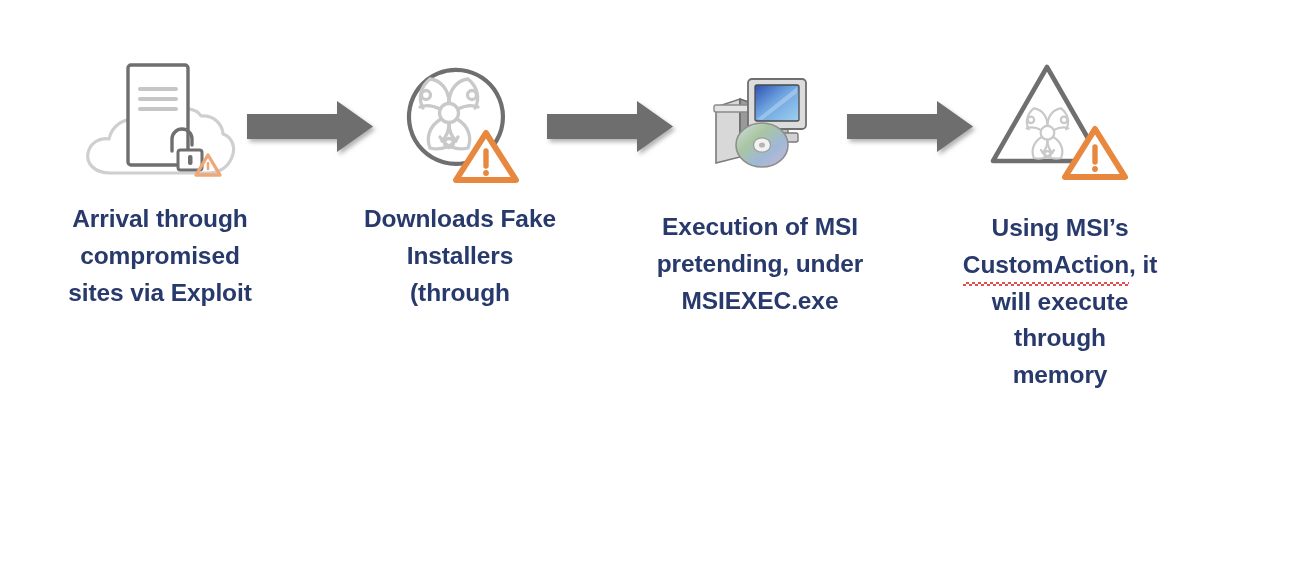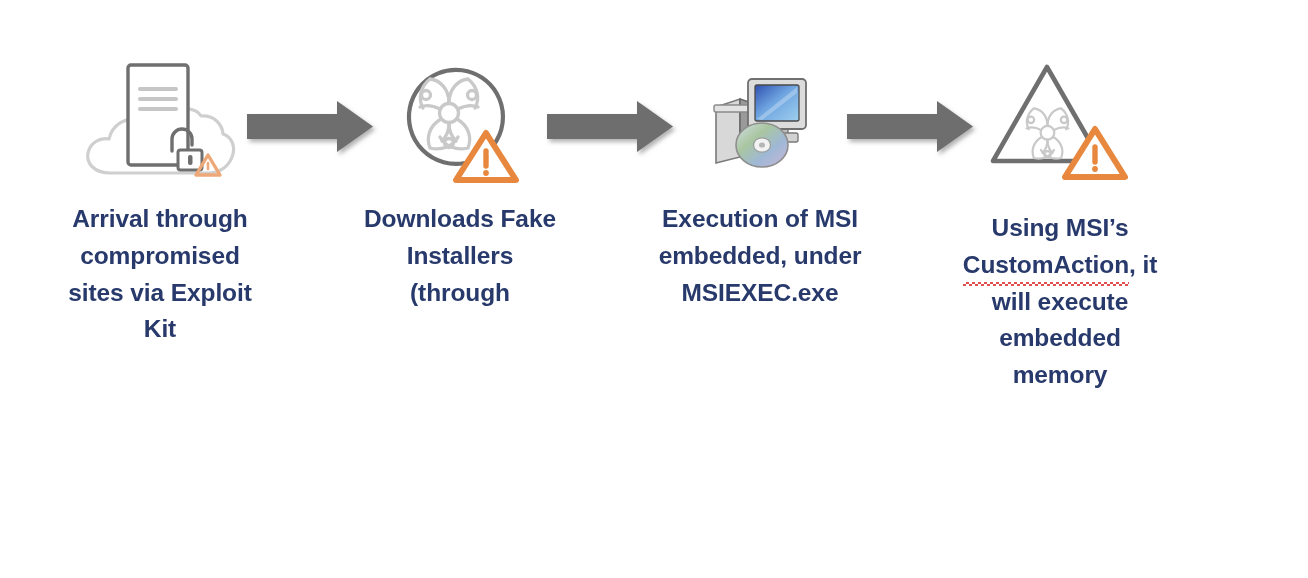--- a/index.html
+++ b/index.html
@@ -28,21 +28,21 @@
   .stage {
     position: absolute;
     top: 46px;
     width: 250px;
     display: flex;
     flex-direction: column;
     align-items: center;
   }
   .stage-1 { left: 35px; }
   .stage-2 { left: 335px; align-items: center; }
-  .stage-3 { left: 635px; }
+  .stage-3 { left: 635px; gap: 8px; }
   .stage-4 { left: 935px; gap: 9px; }
 
   .icon-slot {
     height: 150px;
     width: 250px;
     display: flex;
     align-items: center;
     justify-content: center;
   }
 
@@ -120,21 +120,20 @@
 
           <path d="M128 100 L140 120 L116 120 Z" fill="none" stroke="#eea877" stroke-width="3.4" stroke-linejoin="round"></path>
           <line x1="128" y1="108" x2="128" y2="114" stroke="#eea877" stroke-width="2.6" stroke-linecap="round"></line>
         </svg>
       </span>
     </div>
     <div class="stage-caption">
       <div>Arrival through</div>
       <div>compromised</div>
       <div>sites via Exploit</div>
-      <div>Kit</div>
     </div>
   </div>
 
   <div class="arrow arrow-1">
     <svg width="140" height="62" viewBox="0 0 140 62" xmlns="http://www.w3.org/2000/svg">
       <defs>
         <filter id="ashadow" x="-20%" y="-40%" width="160%" height="200%">
           <feDropShadow dx="2.5" dy="3" stdDeviation="2.2" flood-color="#9a9a9a" flood-opacity="0.75"></feDropShadow>
         </filter>
       </defs>
@@ -215,21 +214,21 @@
           <path d="M57 54 L97 22 L97 28 L62 55 Z" fill="#ffffff" opacity="0.28"></path>
 
           <ellipse cx="62" cy="80" rx="26" ry="22" fill="url(#discgrad)" stroke="#8e8e8e" stroke-width="1.6"></ellipse>
           <ellipse cx="62" cy="80" rx="8.5" ry="7.2" fill="#f2f2f2" stroke="#9a9a9a" stroke-width="1.2"></ellipse>
           <ellipse cx="62" cy="80" rx="3" ry="2.6" fill="#b5b5b5"></ellipse>
         </svg>
       </span>
     </div>
     <div class="stage-caption">
       <div>Execution of MSI</div>
-      <div>embedded, under</div>
+      <div>pretending, under</div>
       <div>MSIEXEC.exe</div>
     </div>
   </div>
 
   <div class="arrow arrow-3">
     <svg width="140" height="62" viewBox="0 0 140 62" xmlns="http://www.w3.org/2000/svg">
       <path d="M2 15 L92 15 L92 2 L128 27.5 L92 53 L92 40 L2 40 Z" fill="#6e6e6e" filter="url(#ashadow)"></path>
     </svg>
   </div>
 
@@ -258,18 +257,18 @@
           <path d="M110 74 L140 122 L80 122 Z" fill="#ffffff" stroke="#e8883f" stroke-width="6" stroke-linejoin="round"></path>
           <line x1="110" y1="92" x2="110" y2="107" stroke="#e8883f" stroke-width="5.4" stroke-linecap="round"></line>
           <circle cx="110" cy="114" r="2.9" fill="#e8883f"></circle>
         </svg>
       </span>
     </div>
     <div class="stage-caption">
       <div>Using MSI’s</div>
       <div><span class="squiggle">CustomAction</span><span>, it</span></div>
       <div>will execute</div>
-      <div>embedded</div>
+      <div>through</div>
       <div>memory</div>
     </div>
   </div>
 
 </div>
 
 </body></html>

